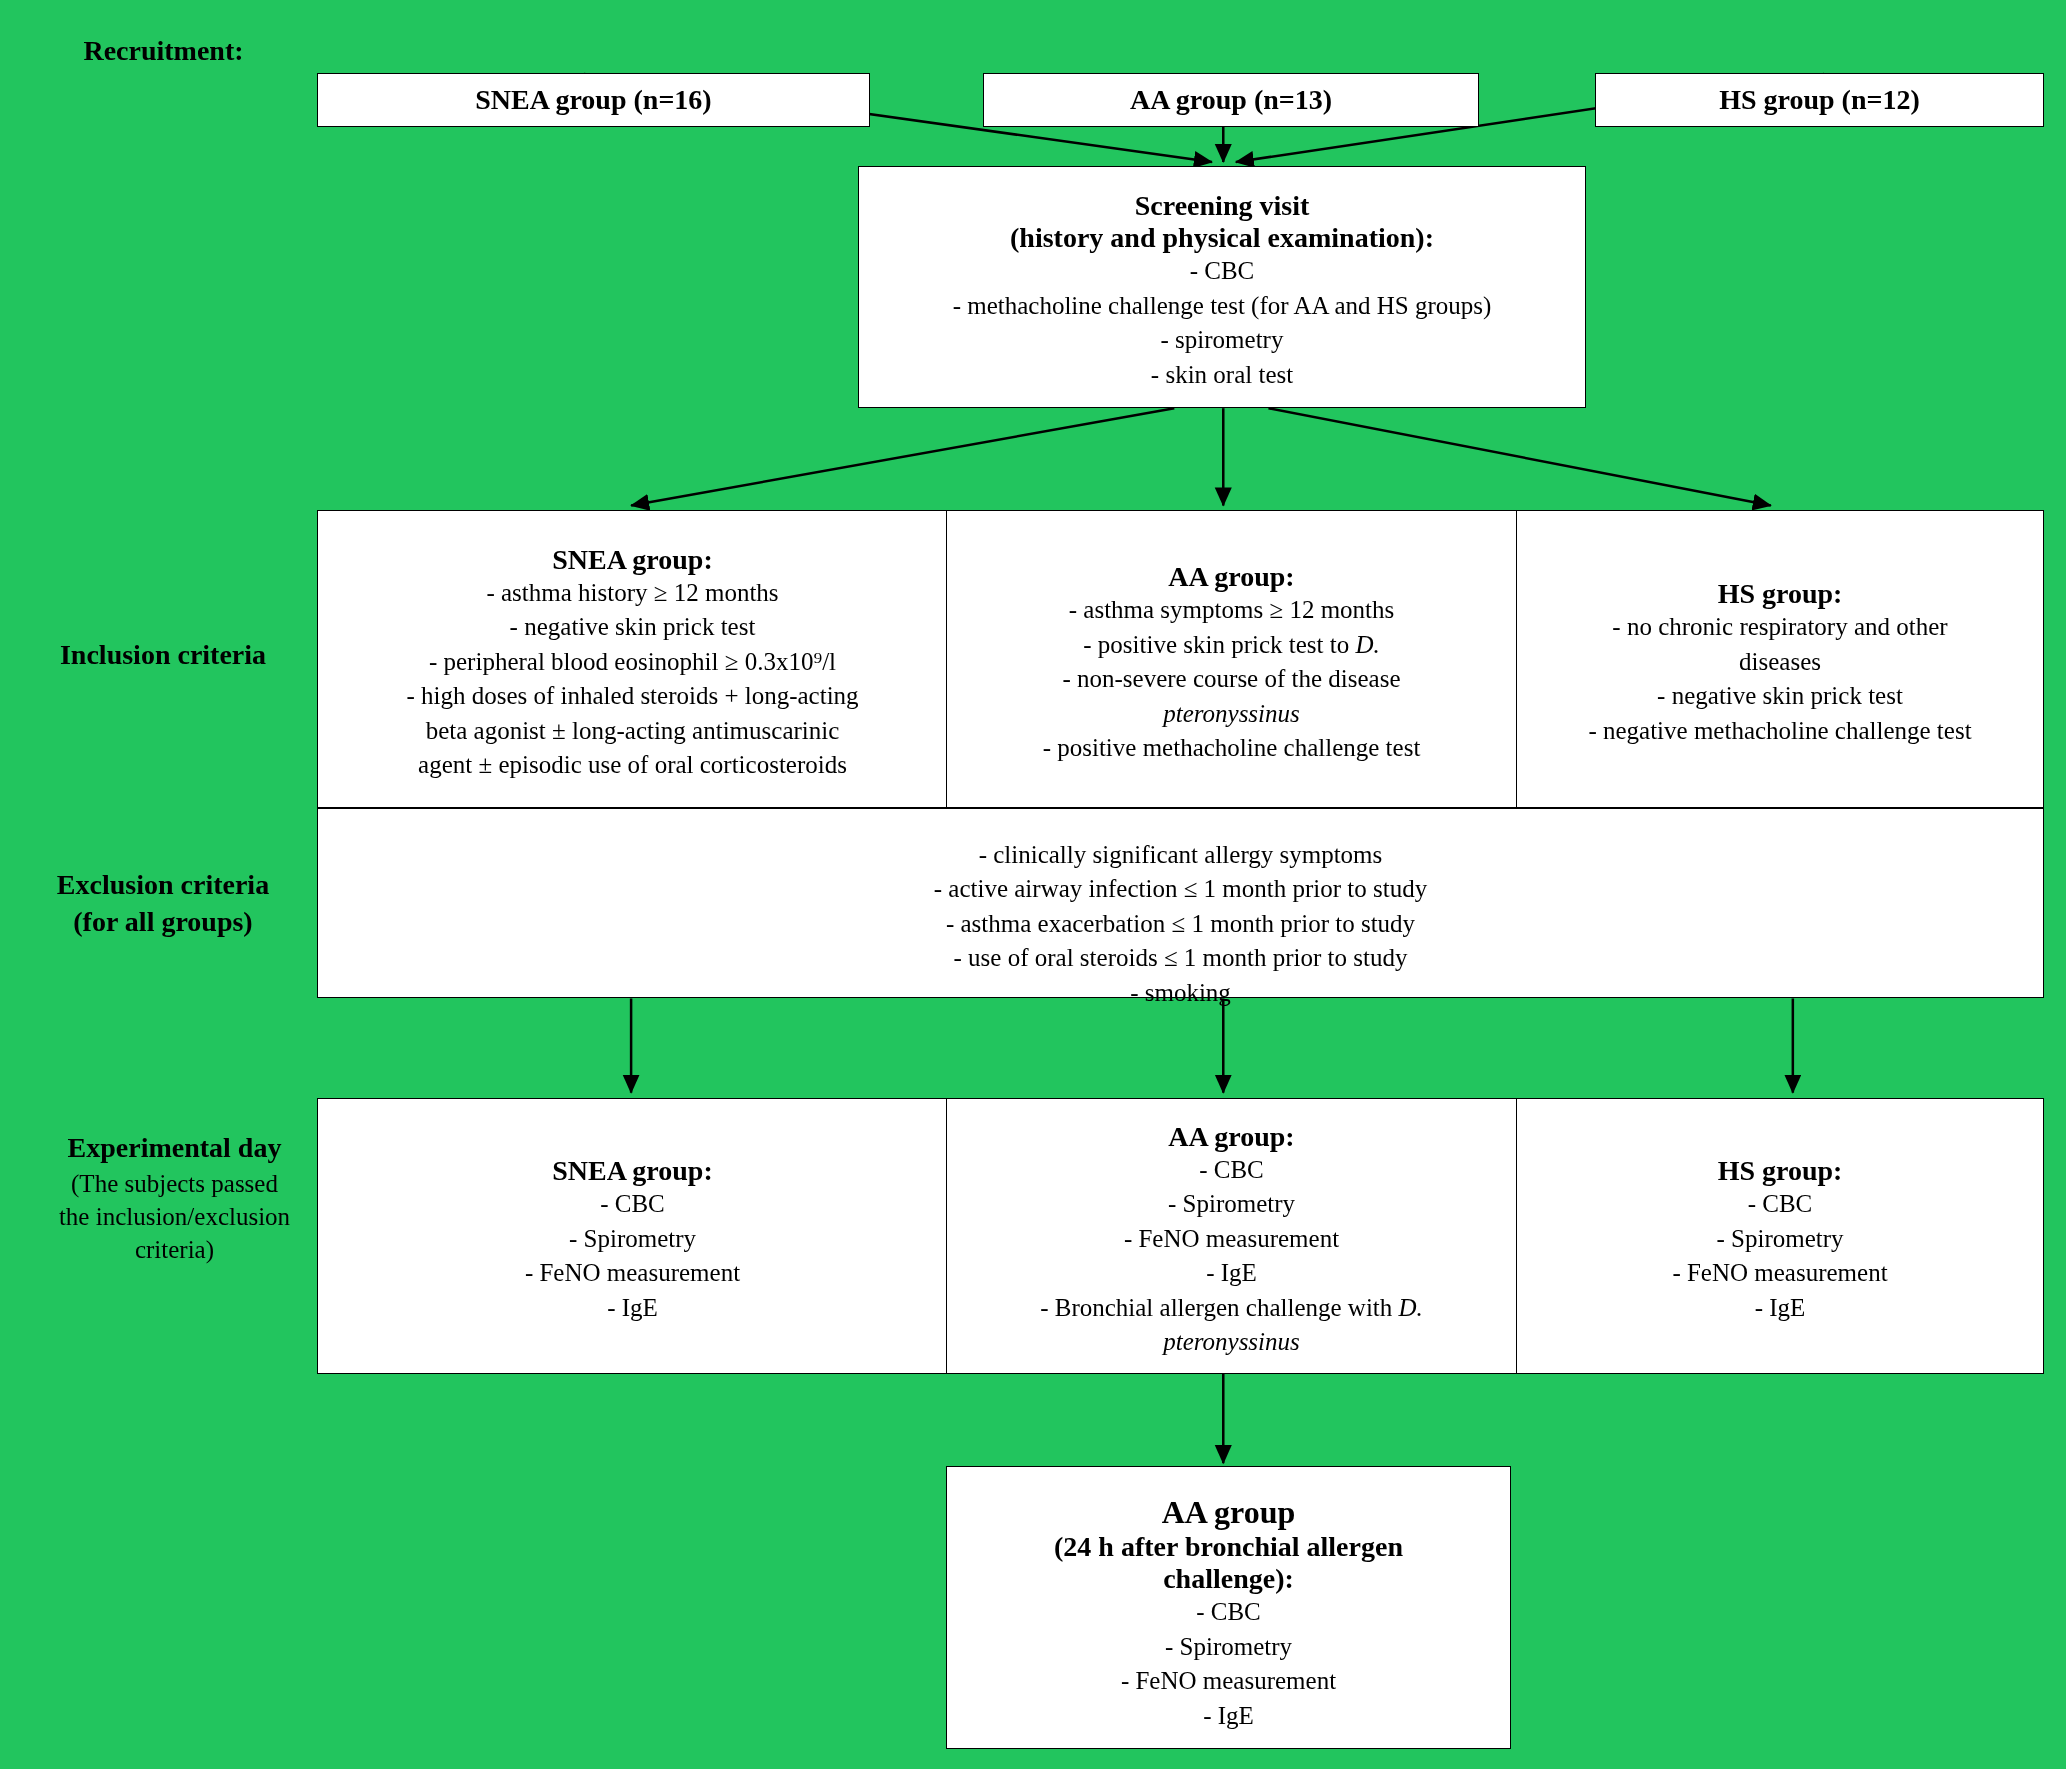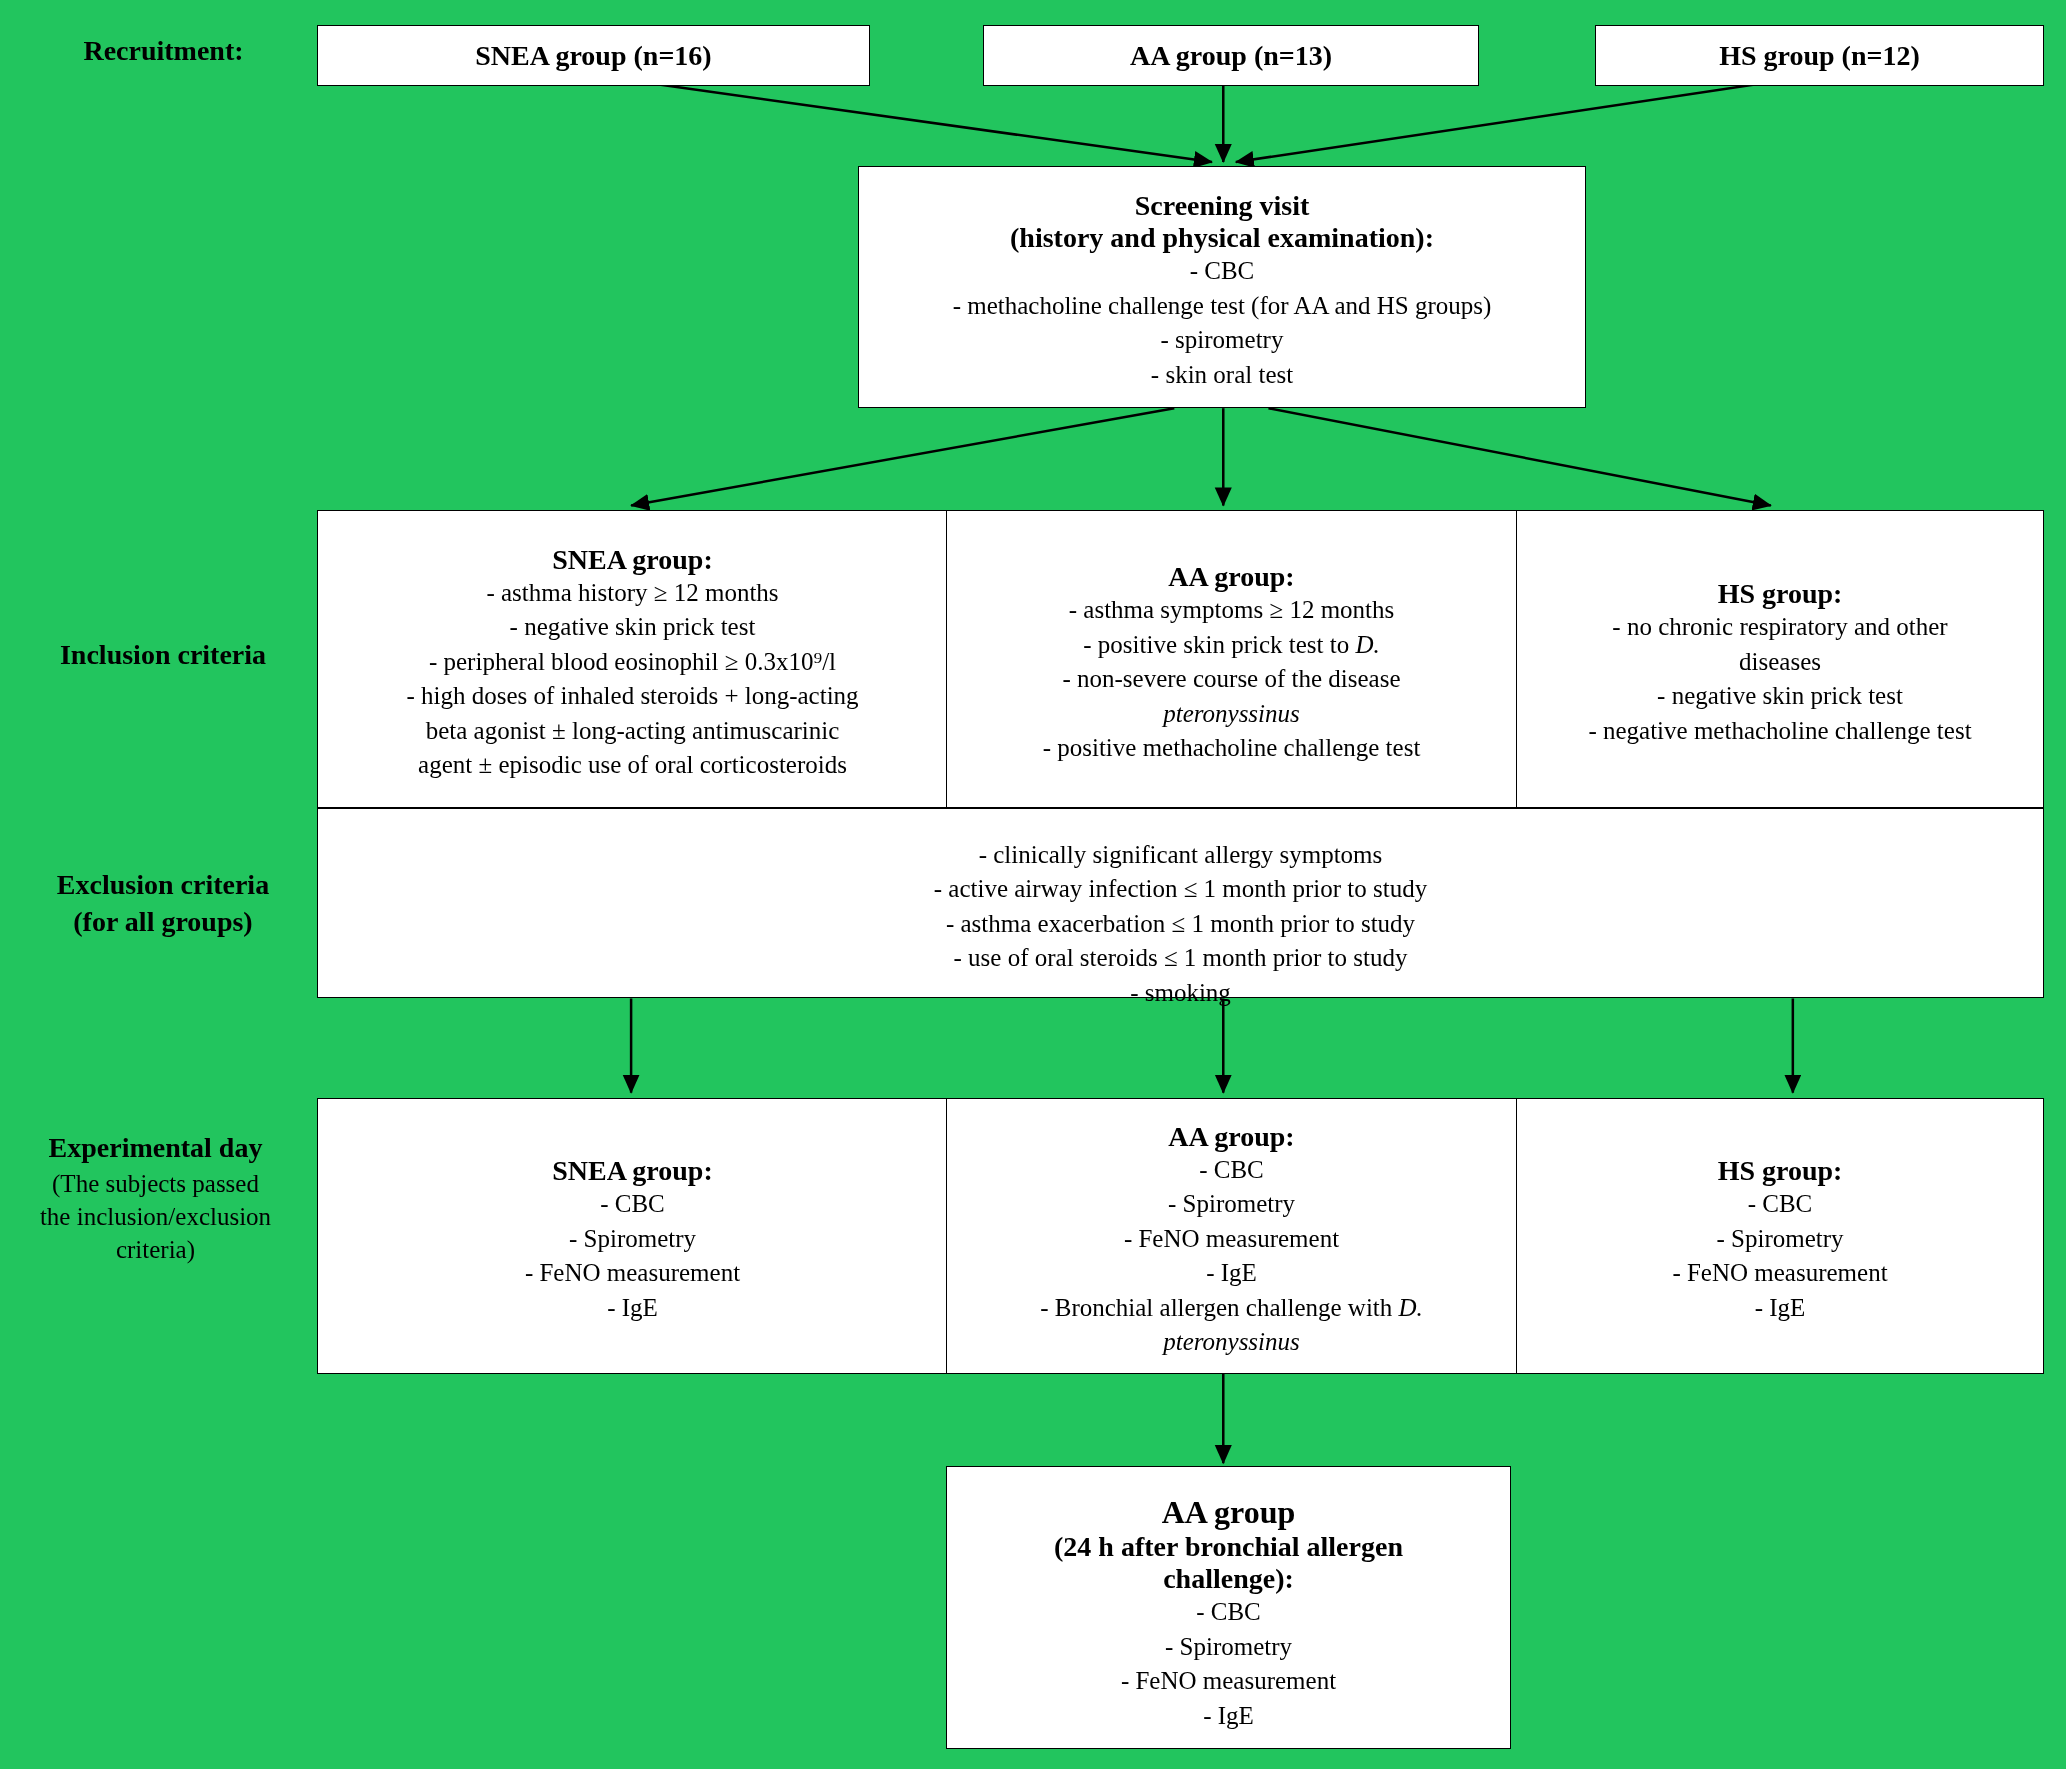--- a/index.html
+++ b/index.html
@@ -32,24 +32,25 @@
     color: #000000;
     font-weight: bold;
     line-height: 1.32;
   }
   .ttl { font-weight: bold; }
   .line { line-height: 1.38; }
   .ital { font-style: italic; }
 
   
   .rec-box {
-    height: 61px;
+    height: 54px;
     justify-content: center;
     font-size: 28px;
     font-weight: bold;
+    margin-top: 48px;
   }
 
   
   #links {
     position: absolute;
     left: 0; top: 0;
     width: 2066px; height: 1769px;
     pointer-events: none;
   }
 
@@ -93,21 +94,21 @@
 
   <div class="row-label" style="left:25px; top:637px; width:276px; font-size:28px;">
     <span>Inclusion criteria</span>
   </div>
 
   <div class="row-label" style="left:25px; top:867px; width:276px; font-size:28px;">
     <div>Exclusion criteria</div>
     <div>(for all groups)</div>
   </div>
 
-  <div class="row-label" style="left:5px; top:1130px; width:301px; font-size:25px;">
+  <div class="row-label" style="left:24px; top:1130px; width:301px; font-size:25px;">
     <div style="font-size:28px;">Experimental day</div>
     <div style="font-weight:normal;">(The subjects passed</div>
     <div style="font-weight:normal;">the inclusion/exclusion</div>
     <div style="font-weight:normal;">criteria)</div>
   </div>
 
   <div class="box rec-box" style="left:317px; top:25px; width:553px;">
     <div>SNEA group (n=16)</div>
   </div>
 

